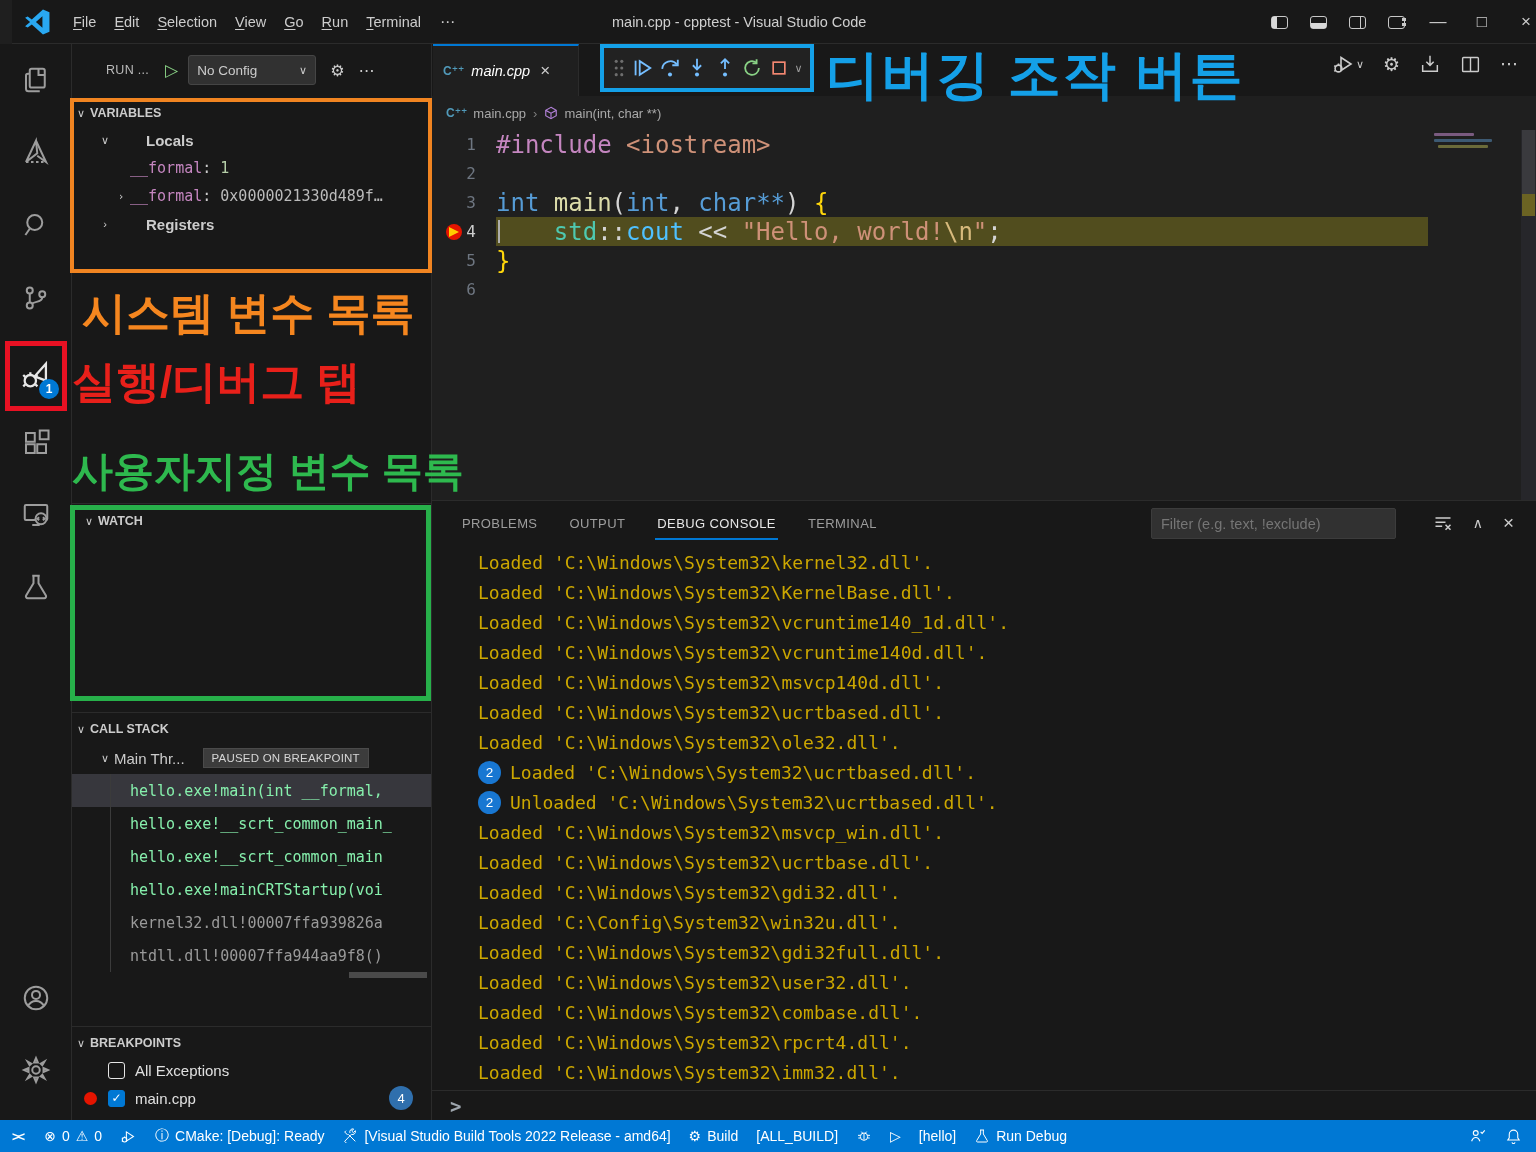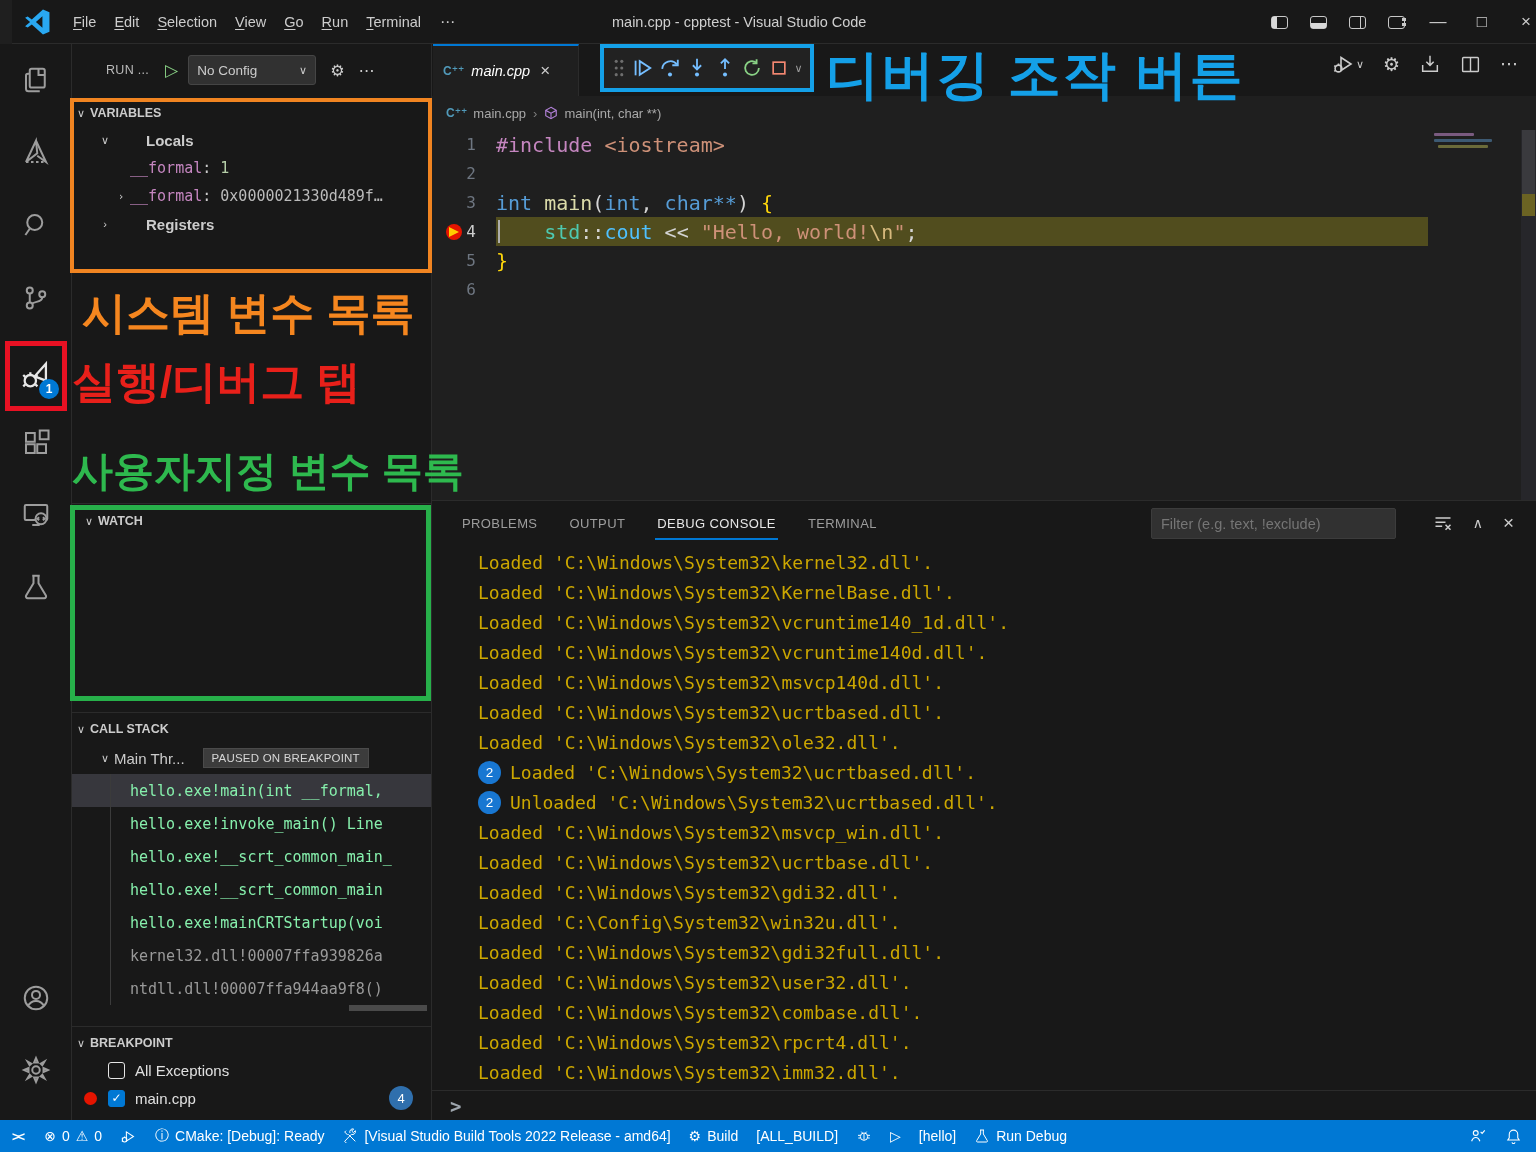--- a/index.html
+++ b/index.html
@@ -75,21 +75,21 @@
   .cpp-ico { color:#519aba; font-size:12px; font-weight:bold; }
   #breadcrumb { position:absolute; left:432px; top:96px; right:0; height:34px; background:#1f1f1f;
     display:flex; align-items:center; padding-left:14px; font-size:13px; color:#a9a9a9; z-index:2;}
   #breadcrumb .sep { margin:0 7px; color:#7d7d7d; }
   #editor { position:absolute; left:432px; top:130px; right:0; height:370px; background:#1f1f1f; z-index:1;}
   .code-line { position:relative; height:29px; display:flex; align-items:center; }
   .code-line.current .hl { position:absolute; left:64px; right:108px; top:0; bottom:0; background:#514d1e;}
   .gutter { width:64px; display:flex; align-items:center; position:relative; z-index:1;}
   .lnum { width:44px; text-align:right; font-size:16px; color:#6e7681; }
   .code-line.current .lnum { color:#cccccc; }
-  .code-text { position:relative; z-index:1; font-size:20px; white-space:pre; }
+  .code-text { position:relative; z-index:1; font-size:24px; white-space:pre; }
   .tok-kwpink{color:#c586c0}.tok-kwblue{color:#569cd6}.tok-fn{color:#dcdcaa}.tok-type{color:#4ec9b0}
   .tok-var{color:#4fc1ff}.tok-string{color:#ce9178}.tok-escape{color:#d7ba7d}.tok-brace{color:#ffd70b}.tok-plain{color:#d4d4d4}
   .bp-marker { position:absolute; left:14px; width:16px; height:16px; border-radius:50%; background:#e51400;}
   .bp-marker::after { content:""; position:absolute; left:3px; top:3px; width:0; height:0;
     border-left:10px solid #ffcc00; border-top:5px solid transparent; border-bottom:5px solid transparent;}
   .cursor { position:absolute; left:66px; top:3px; width:2px; height:23px; background:#aeafad; z-index:2;}
   #minimap { position:absolute; right:16px; top:0; width:90px; height:370px; }
   .mm-line { height:3px; margin:3px 4px; border-radius:1px; }
   #overview-ruler { position:absolute; right:0; top:0; width:15px; height:370px; background:#26262a; }
   #ovr-slider { position:absolute; right:1px; top:0; width:13px; height:76px; background:#3a3a3e; }
@@ -285,37 +285,36 @@
       <span class="chev">∨</span>
       <span>CALL STACK</span>
     </div>
     <div class="tree-row" style="padding-left:24px;height:32px">
       <span class="tree-chev">∨</span>
       <span style="font-size:15px">Main Thr...</span>
       <span id="paused-badge">PAUSED ON BREAKPOINT</span>
     </div>
     <div id="cs-frames" class="mono">
         <div class="cs-frame selected">hello.exe!main(int __formal,</div>
-        <div class="cs-frame">hello.exe!invoke_main() Line</div>
         <div class="cs-frame">hello.exe!__scrt_common_main_</div>
         <div class="cs-frame">hello.exe!__scrt_common_main</div>
         <div class="cs-frame">hello.exe!mainCRTStartup(voi</div>
         <div class="cs-frame dim">kernel32.dll!00007ffa939826a</div>
         <div class="cs-frame dim">ntdll.dll!00007ffa944aa9f8()</div>
       </div>
     <div style="position:relative;height:7px">
       <div style="position:absolute;right:4px;top:0;width:78px;height:6px;background:#4a4a4a"></div>
     </div>
   </div>
 
   <div class="sec-sep" style="top:982px"></div>
   <div style="position:absolute;top:986px;left:0;width:100%">
     <div class="sec-header">
       <span class="chev">∨</span>
-      <span>BREAKPOINT</span>
+      <span>BREAKPOINTS</span>
     </div>
     <div id="bp-rows">
         <div class="bp-row" style="padding-left: 36px;">
           <span class="bp-box"></span>
           <span>All Exceptions</span>
         </div>
         <div class="bp-row" style="padding-left: 36px;">
           <span class="bp-dot"></span>
           <span class="bp-box checked">✓</span>
           <span>main.cpp</span>

